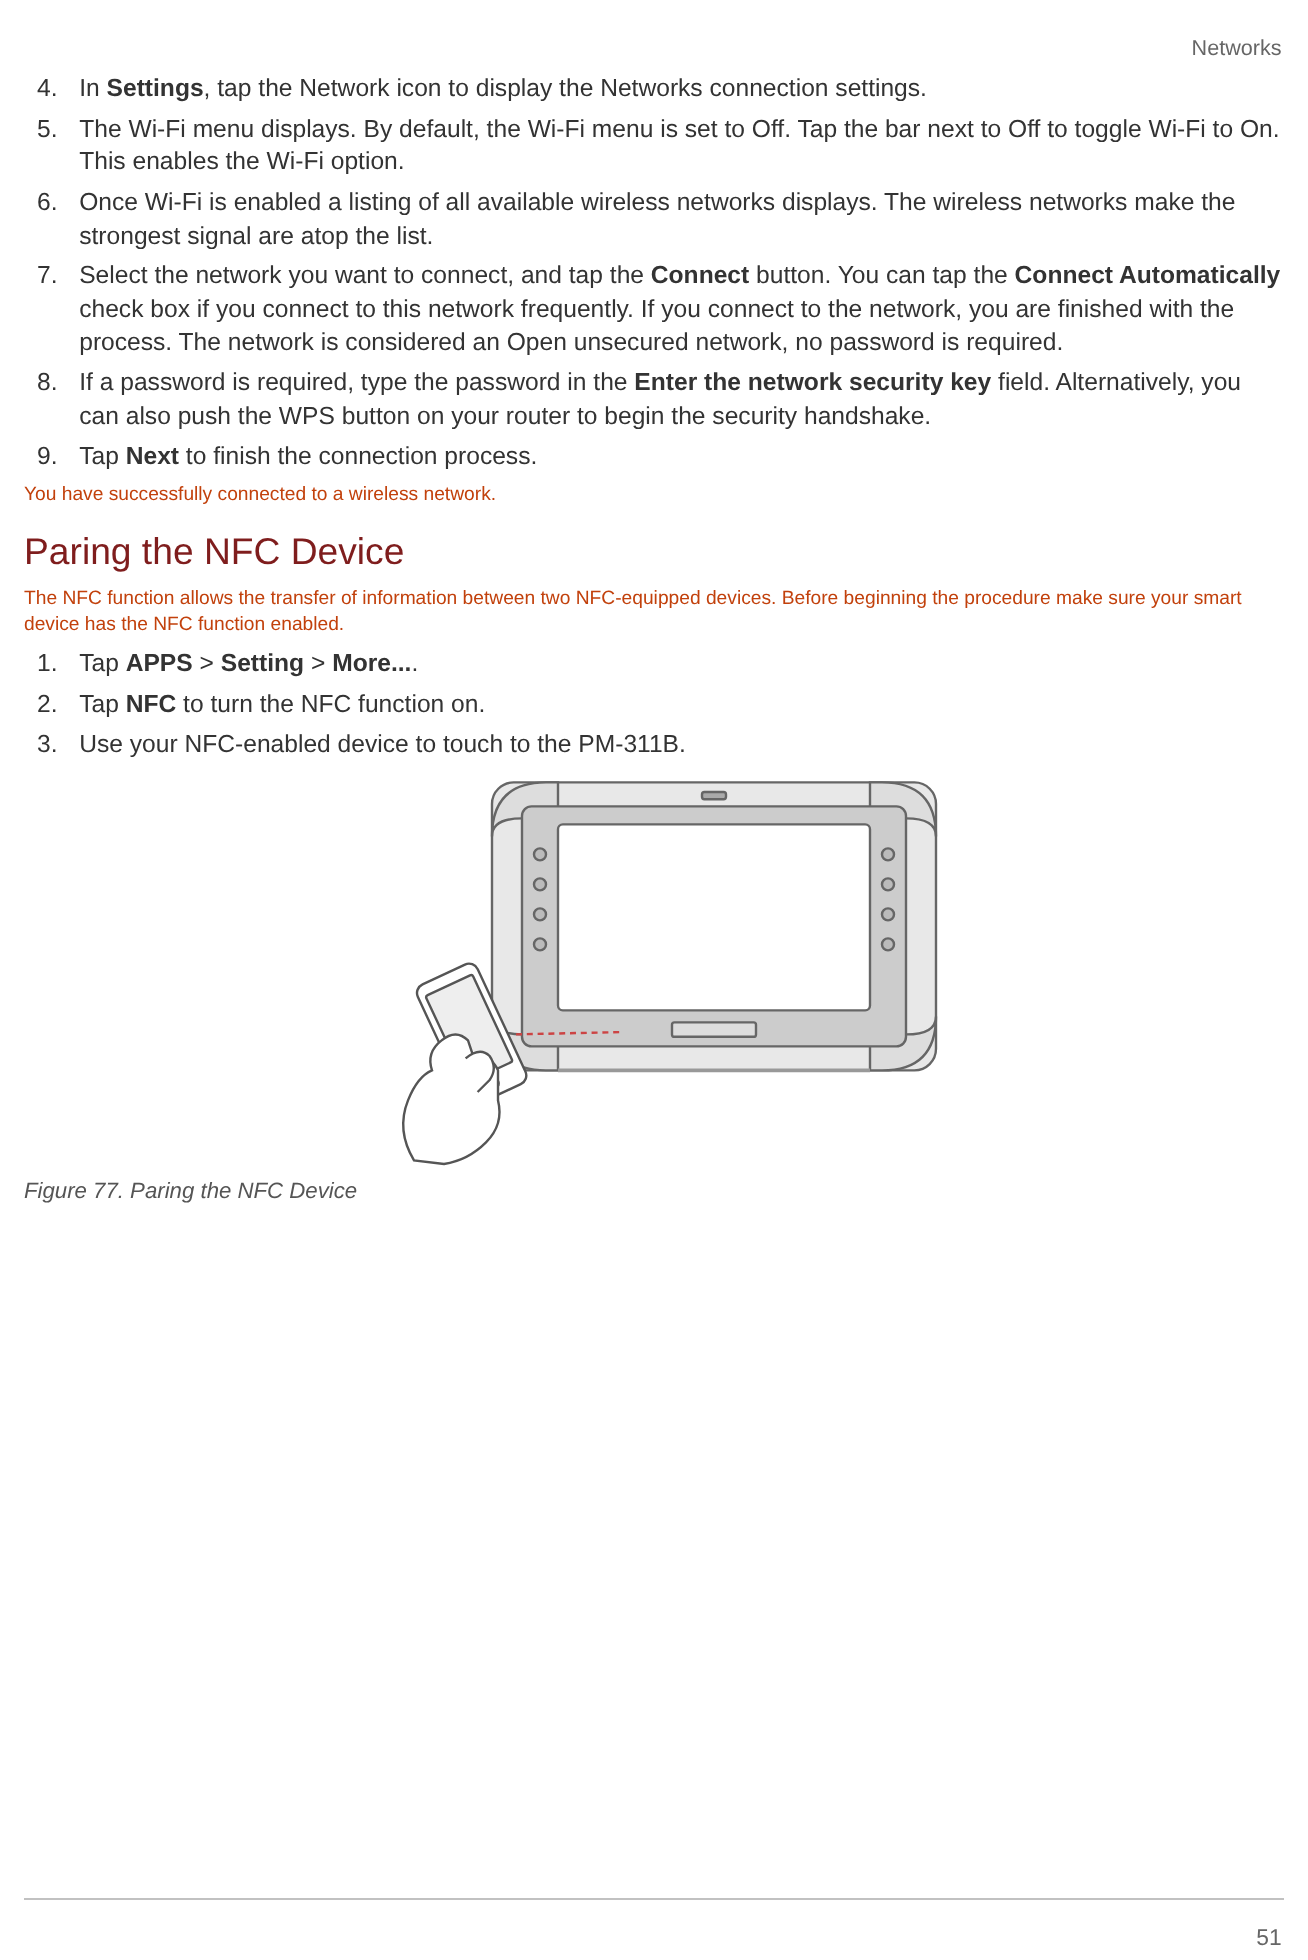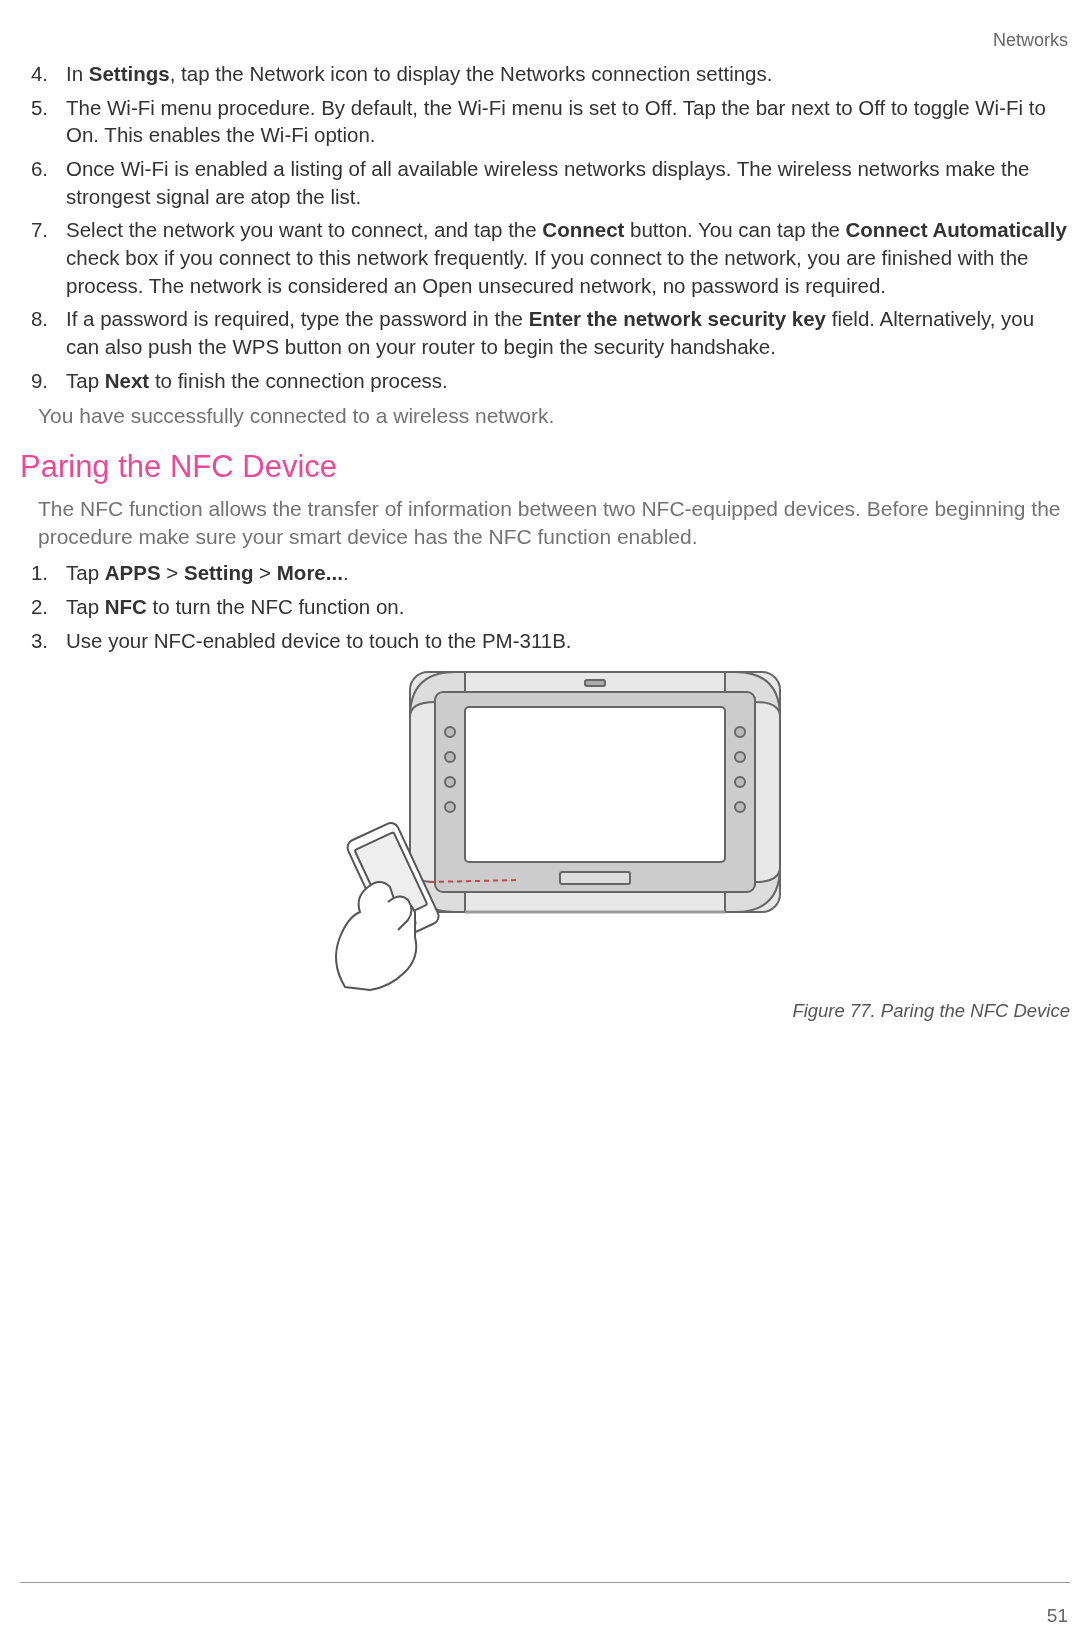--- a/index.html
+++ b/index.html
@@ -40,46 +40,45 @@
     .ordered-list .num {
       width: 46px;
       text-align: right;
       padding-right: 18px;
       flex-shrink: 0;
     }
     .ordered-list .txt {
       flex: 1;
     }
     .para {
-      font-size: 21px;
+      font-size: 16px;
       line-height: 1.35;
       margin-bottom: 8px;
-      color: #737373;
-      margin-left: 18px;
+      color: #c2410c;
     }
     .heading {
       font-size: 31px;
       font-weight: normal;
-      color: #ec4899;
+      color: #7f1d1d;
       margin-top: 18px;
       margin-bottom: 10px;
     }
     .bold {
       font-weight: bold;
     }
     .figure-wrap {
       text-align: center;
       margin-top: 8px;
       margin-bottom: 8px;
     }
     .figure-caption {
       font-style: italic;
       font-size: 18.5px;
       color: #555;
-      text-align: right;
+      text-align: left;
       margin-top: 4px;
       margin-bottom: 4px;
     }
     .page-number {
       position: absolute;
       bottom: 6px;
       right: 22px;
       font-size: 19px;
       color: #666;
     }
@@ -102,21 +101,21 @@
 
 <div class="content">
 
   <ol class="ordered-list" id="wifi-steps">
       <li>
         <span class="num">4.</span>
         <span class="txt">In <span class="bold">Settings</span>, tap the Network icon to display the Networks connection settings.</span>
       </li>
       <li>
         <span class="num">5.</span>
-        <span class="txt">The Wi-Fi menu procedure. By default, the Wi-Fi menu is set to Off. Tap the bar next to Off to toggle Wi-Fi to On. This enables the Wi-Fi option.</span>
+        <span class="txt">The Wi-Fi menu displays. By default, the Wi-Fi menu is set to Off. Tap the bar next to Off to toggle Wi-Fi to On. This enables the Wi-Fi option.</span>
       </li>
       <li>
         <span class="num">6.</span>
         <span class="txt">Once Wi-Fi is enabled a listing of all available wireless networks displays. The wireless networks make the strongest signal are atop the list.</span>
       </li>
       <li>
         <span class="num">7.</span>
         <span class="txt">Select the network you want to connect, and tap the <span class="bold">Connect</span> button. You can tap the <span class="bold">Connect Automatically</span> check box if you connect to this network frequently. If you connect to the network, you are finished with the process. The network is considered an Open unsecured network, no password is required.</span>
       </li>
       <li>

